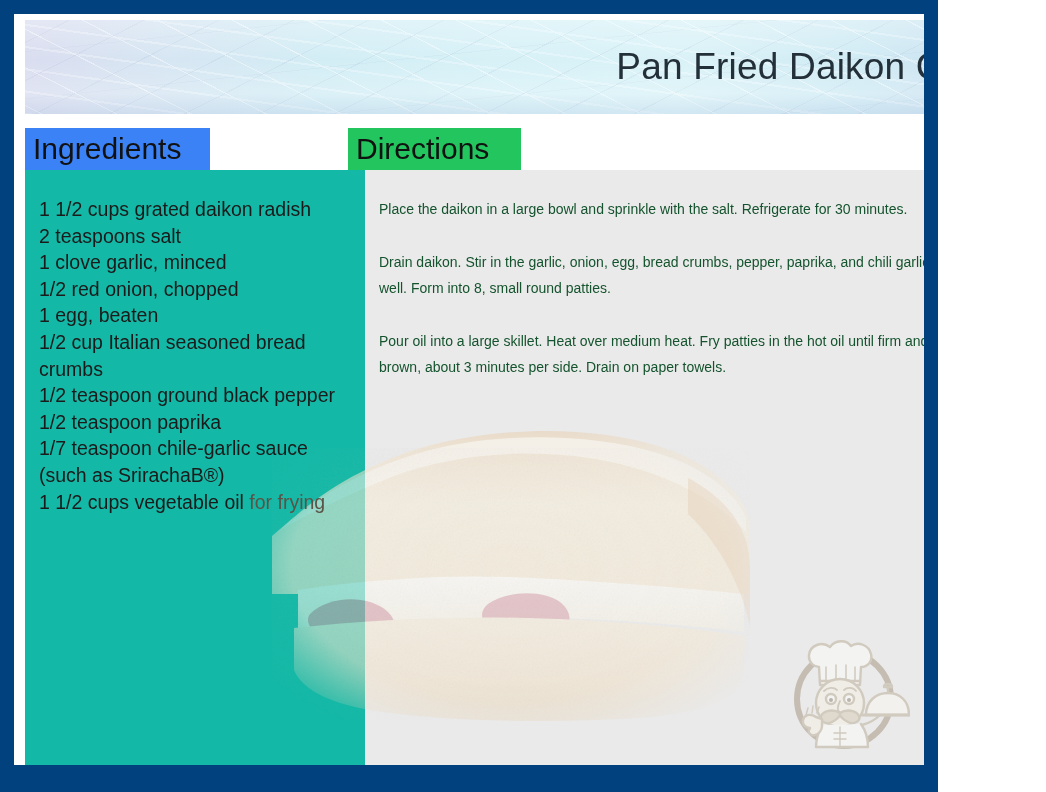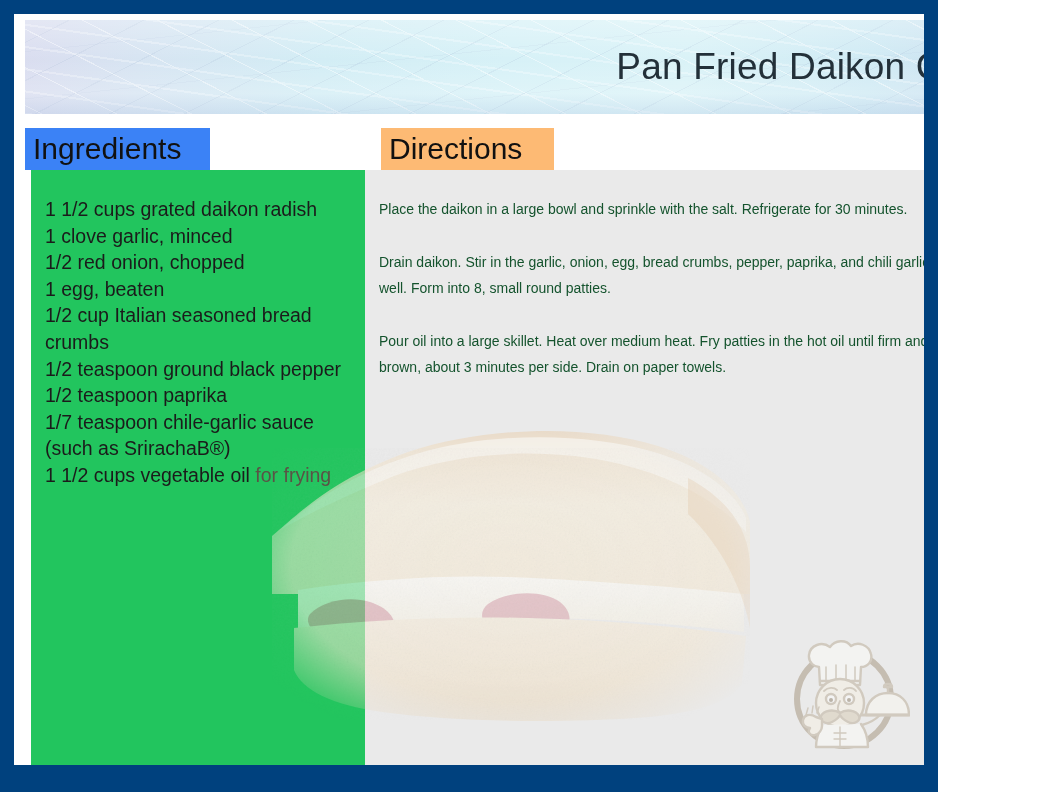--- a/index.html
+++ b/index.html
@@ -109,33 +109,33 @@
   }
 
   
   .tab-ingredients {
     left: 11px;
     top: 114px;
     width: 185px;
     background: #3b82f6;
   }
   .body-ingredients {
-    left: 17px;
+    left: 11px;
     top: 156px;
     width: 341px;
     height: 606px;
-    background: #22c55e;
+    background: #14b8a6;
   }
 
   
   .tab-directions {
-    left: 367px;
+    left: 334px;
     top: 114px;
     width: 173px;
-    background: #fdba74;
+    background: #22c55e;
   }
   .body-directions {
     left: 351px;
     top: 156px;
     width: 660px;
     height: 606px;
     background: #eaeaea;
   }
 
   .ingredients-list {
@@ -198,20 +198,21 @@
       <div class="recipe-title">Pan Fried Daikon Cake</div>
     </div>
 
     <div class="panel-tab tab-ingredients">
       <span>Ingredients</span>
     </div>
 
     <div class="panel-body body-ingredients">
       <div class="ingredients-list">
         <div class="item">1 1/2 cups grated daikon radish</div>
+        <div class="item">2 teaspoons salt</div>
         <div class="item">1 clove garlic, minced</div>
         <div class="item">1/2 red onion, chopped</div>
         <div class="item">1 egg, beaten</div>
         <div class="item">1/2 cup Italian seasoned bread crumbs</div>
         <div class="item">1/2 teaspoon ground black pepper</div>
         <div class="item">1/2 teaspoon paprika</div>
         <div class="item">1/7 teaspoon chile-garlic sauce (such as SrirachaB®)</div>
         <div class="item"><span>1 1/2 cups vegetable oil</span><span class="muted"> for frying</span></div>
       </div>
     </div>

